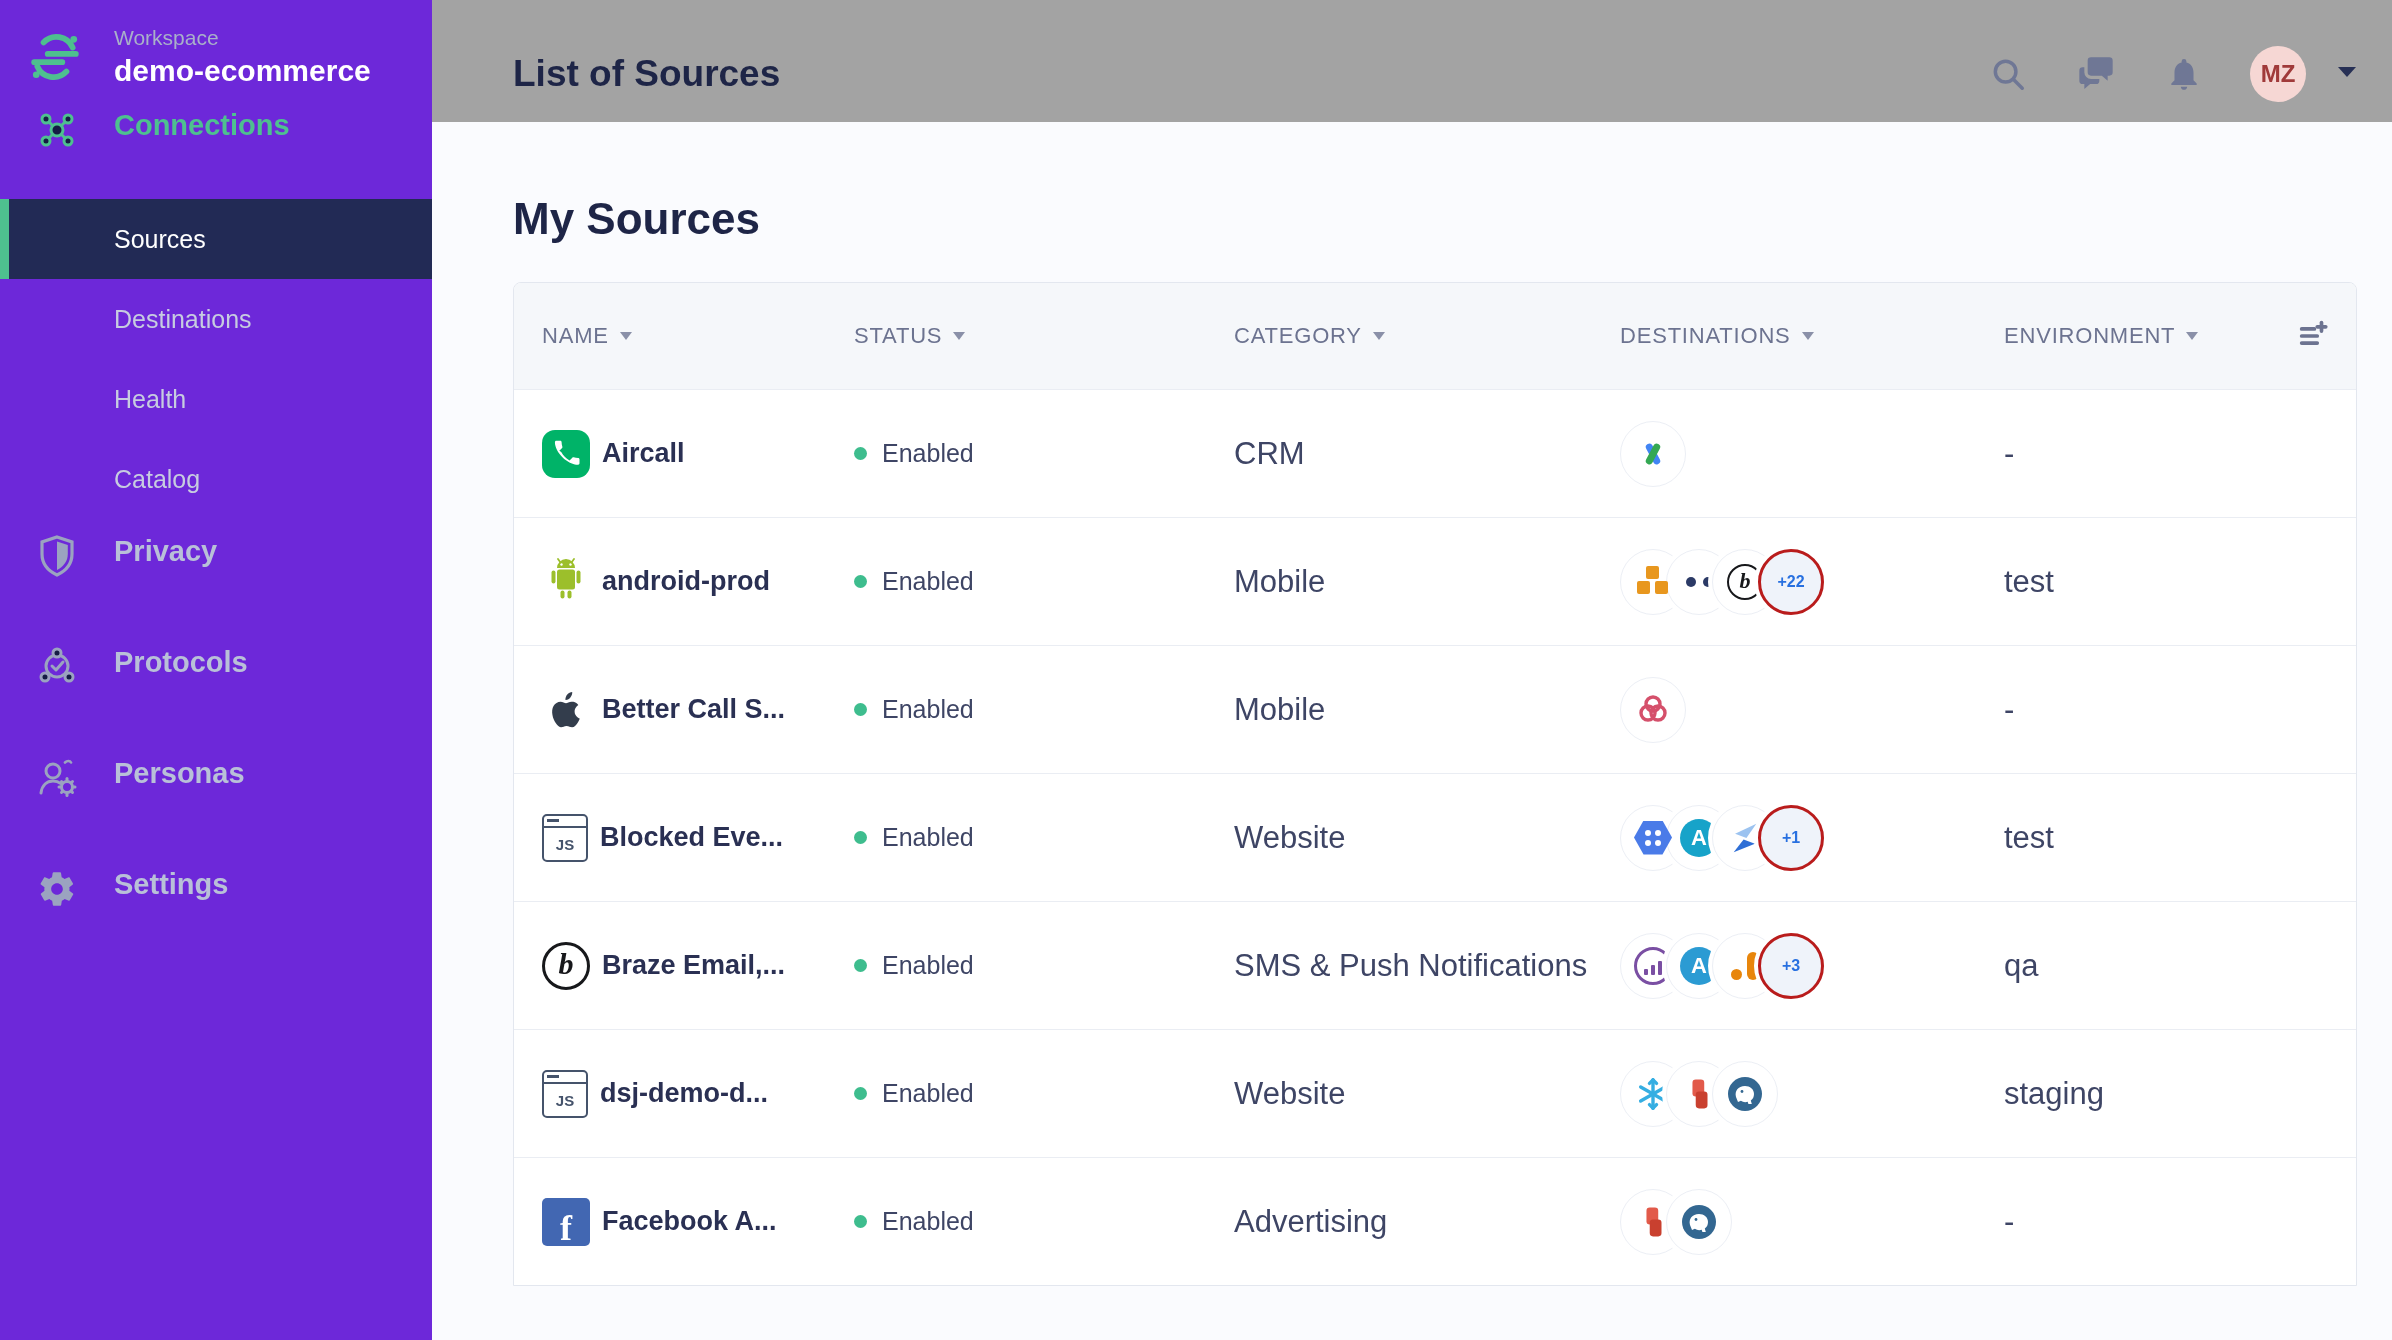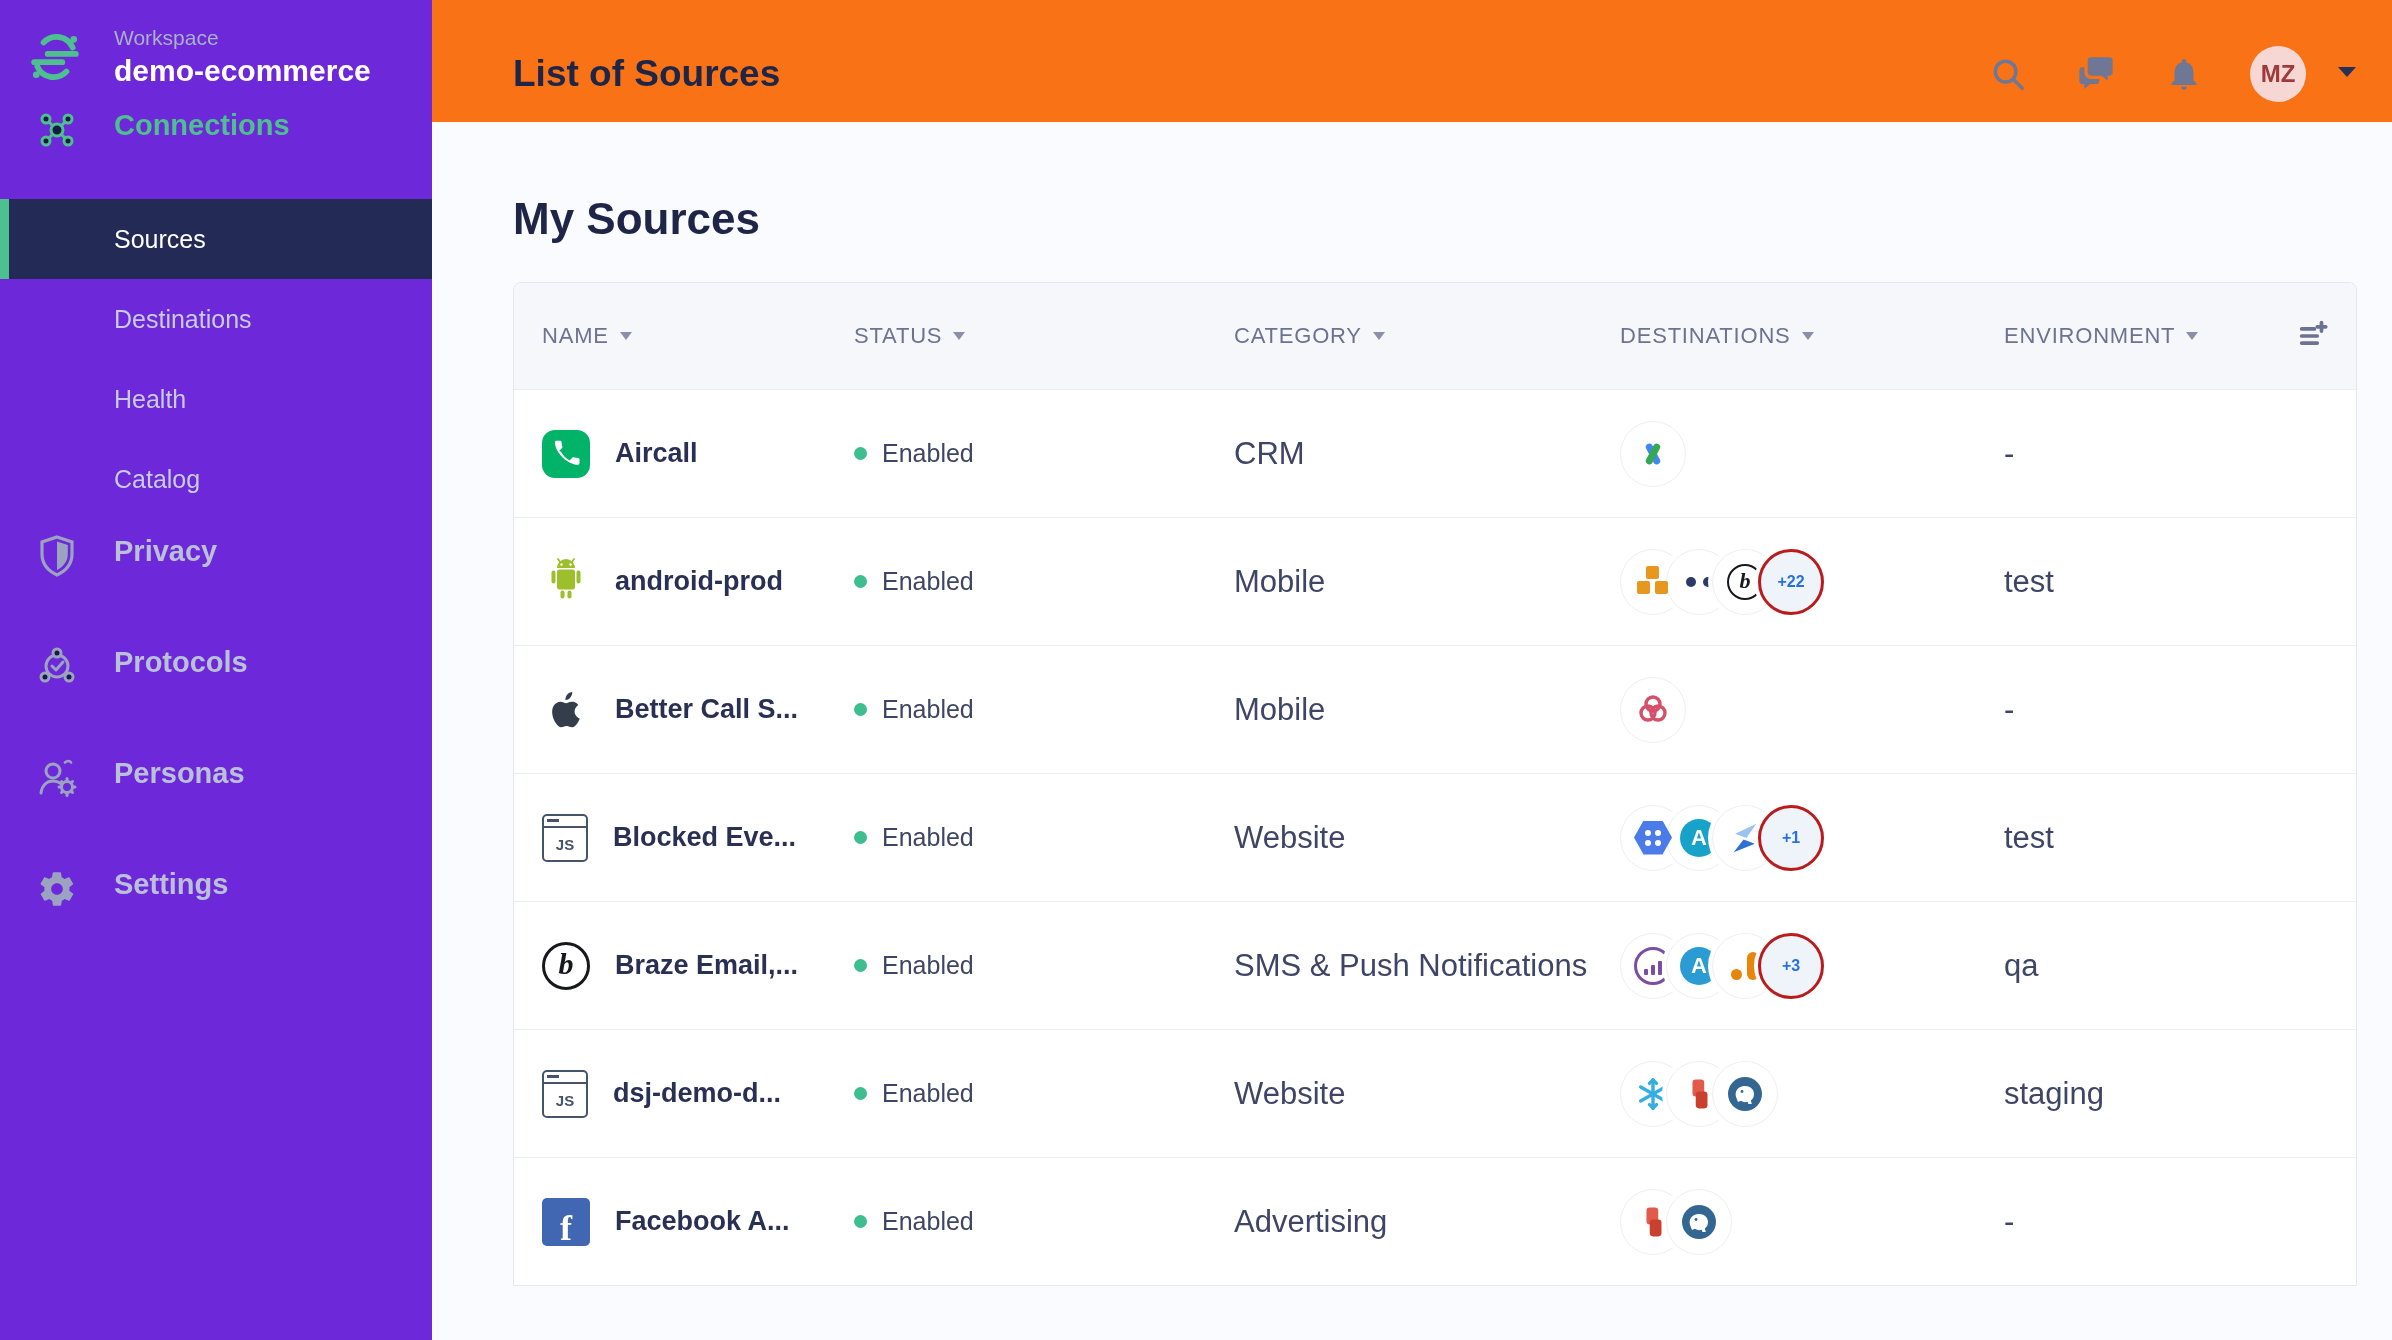--- a/index.html
+++ b/index.html
@@ -44,21 +44,21 @@
   }
   .sub-item.active { background: #222A55; color: #FFFFFF; }
   .sub-item.active::before {
     content: ""; position: absolute; left: 0; top: 0; bottom: 0; width: 9px;
     background: #4EC08F;
   }
 
   
   .topbar {
     position: absolute; left: 432px; right: 0; top: 0; height: 148px;
-    background: #f97316; border-bottom: 1px solid #E9ECF2;
+    background: #a3a3a3; border-bottom: 1px solid #E9ECF2;
     display: flex; align-items: center; padding: 0 34px 0 81px;
   }
   .topbar h1 { font-size: 37px; font-weight: 700; color: #1E2547; }
   .topbar-right { margin-left: auto; display: flex; align-items: center; gap: 44px; }
   .icon-btn { width: 44px; height: 44px; display: flex; align-items: center; justify-content: center; cursor: pointer; }
   .avatar {
     width: 56px; height: 56px; border-radius: 50%; background: #F6D7D4;
     color: #A03A3A; font-size: 24px; font-weight: 600;
     display: flex; align-items: center; justify-content: center; cursor: pointer;
   }
@@ -97,21 +97,21 @@
     display: grid; grid-template-columns: 312px 380px 386px 384px 266px 60px;
     align-items: center; padding: 0 28px;
   }
   .thead { height: 106px; background: #F5F7FA; }
   .th {
     display: flex; align-items: center; gap: 10px; font-size: 22px; font-weight: 400;
     letter-spacing: 0.8px; color: #6C7390; cursor: pointer; text-transform: uppercase;
   }
   .th-tools { display: flex; justify-content: flex-end; }
   .trow { height: 128px; border-top: 1px solid #EAEDF3; background: #FFFFFF; }
-  .name-cell { display: flex; align-items: center; gap: 25px; cursor: pointer; }
+  .name-cell { display: flex; align-items: center; gap: 12px; cursor: pointer; }
   .name-text { font-size: 27px; font-weight: 600; color: #2A3053; white-space: nowrap; }
   .status-cell { display: flex; align-items: center; gap: 15px; font-size: 25px; color: #3E4565; }
   .status-dot { width: 13px; height: 13px; border-radius: 50%; background: #3EBD8E; flex: none; }
   .cell { font-size: 31px; color: #3E4565; white-space: nowrap; }
 
   
   .src-ic { width: 48px; height: 48px; flex: none; display: flex; align-items: center; justify-content: center; }
   .ic-aircall { background: #00B368; border-radius: 13px; }
   .ic-js {
     width: 46px; height: 48px; background: #FFFFFF; border: 2.5px solid #45536B; border-radius: 5px;

